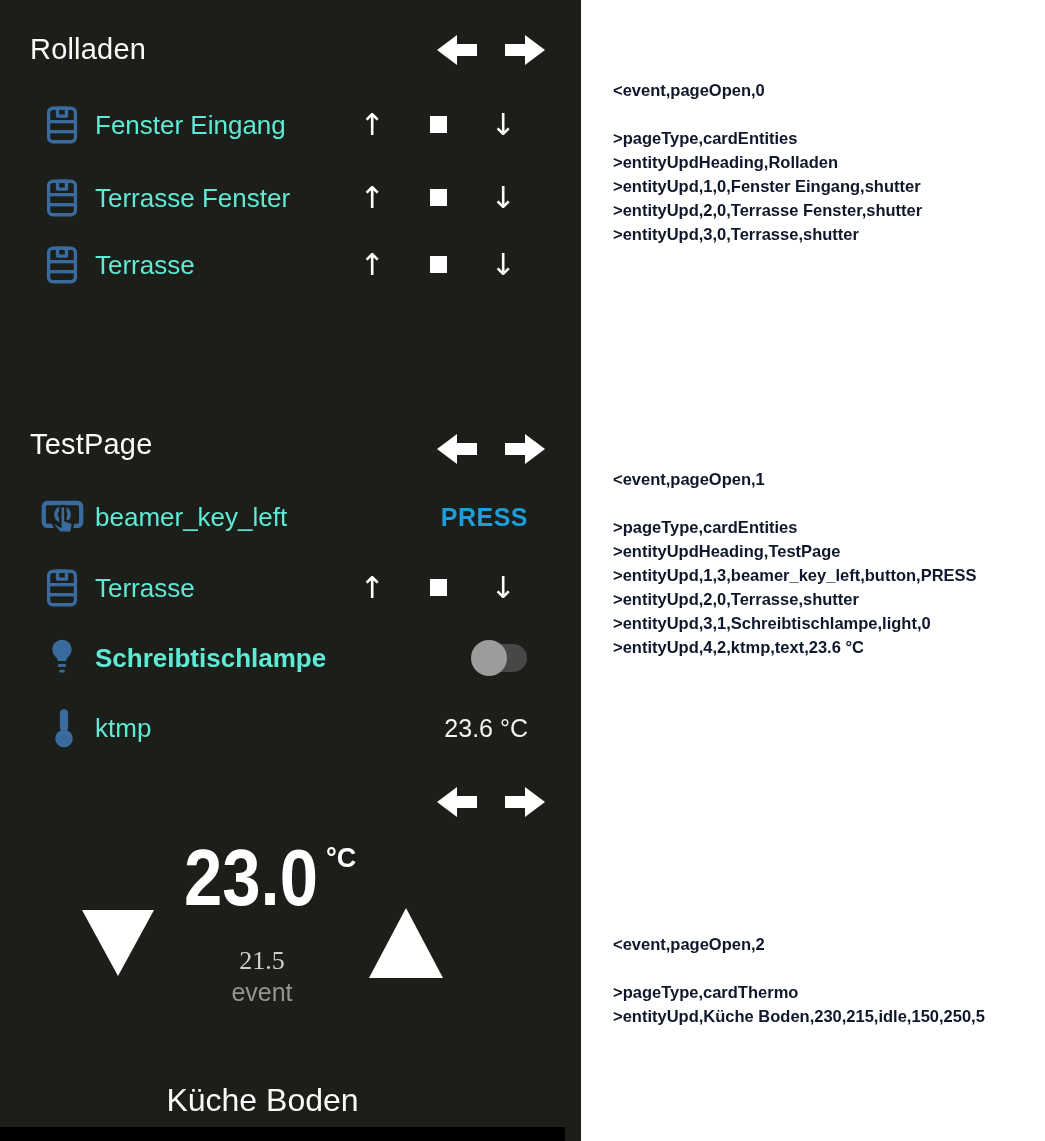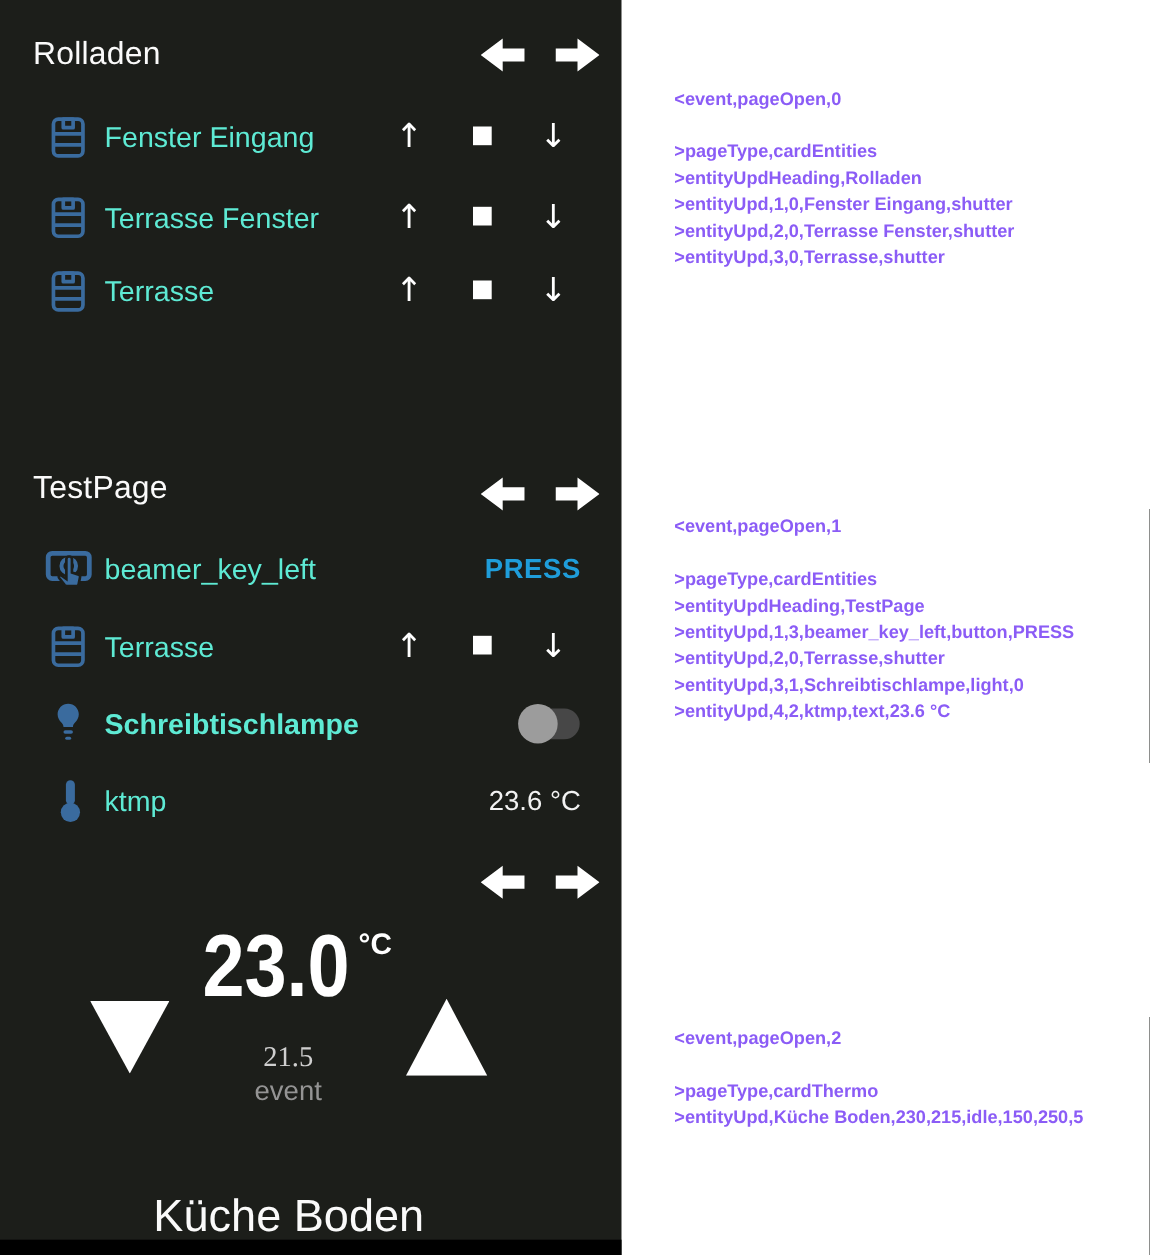--- a/index.html
+++ b/index.html
@@ -8,20 +8,21 @@
     font-family:"Liberation Sans","DejaVu Sans",sans-serif;
     background:#ffffff;
     position:relative;
   }
   .screen{position:relative;width:1045px;height:1141px;overflow:hidden;}
 
   
   .panel{
     position:absolute;left:0;top:0;width:565px;height:1141px;
     background:#1c1e1a;
+    padding-left:16px;
   }
   .bottom-strip{position:absolute;left:0;top:1127px;width:565px;height:14px;background:#000;}
 
   .card-heading{
     position:absolute;left:30px;
     font-size:29px;color:#fafafa;letter-spacing:.2px;
   }
   .nav{position:absolute;left:437px;display:flex;gap:28px;}
   .navbtn{display:inline-block;width:40px;height:36px;cursor:pointer;}
   .navbtn svg{width:40px;height:36px;fill:#ffffff;display:block;}
@@ -73,29 +74,29 @@
   .thermo-target{
     position:absolute;left:200px;top:946px;width:124px;text-align:center;
     font-size:26px;color:#cfcfcf;font-family:Liberation Serif, serif;
   }
   .thermo-state{
     position:absolute;left:200px;top:978px;width:124px;text-align:center;
     font-size:25px;color:#949494;
   }
   .thermo-title{
     position:absolute;left:80px;top:1082px;width:365px;text-align:center;
-    font-size:41px;color:#fafafa;white-space:nowrap;
+    font-size:32px;color:#fafafa;white-space:nowrap;
   }
 
   
   .proto{
     position:absolute;left:613px;
     font-family:"Liberation Sans","DejaVu Sans",sans-serif;
     font-weight:bold;font-size:16.5px;line-height:24px;
-    color:#8b5cf6;white-space:pre;
+    color:#0f172a;white-space:pre;
   }
 </style>
 </head>
 <body>
 
 <div class="screen">
 
   <div class="panel">
 
     <div class="card-heading" style="top:33px;">Rolladen</div>

